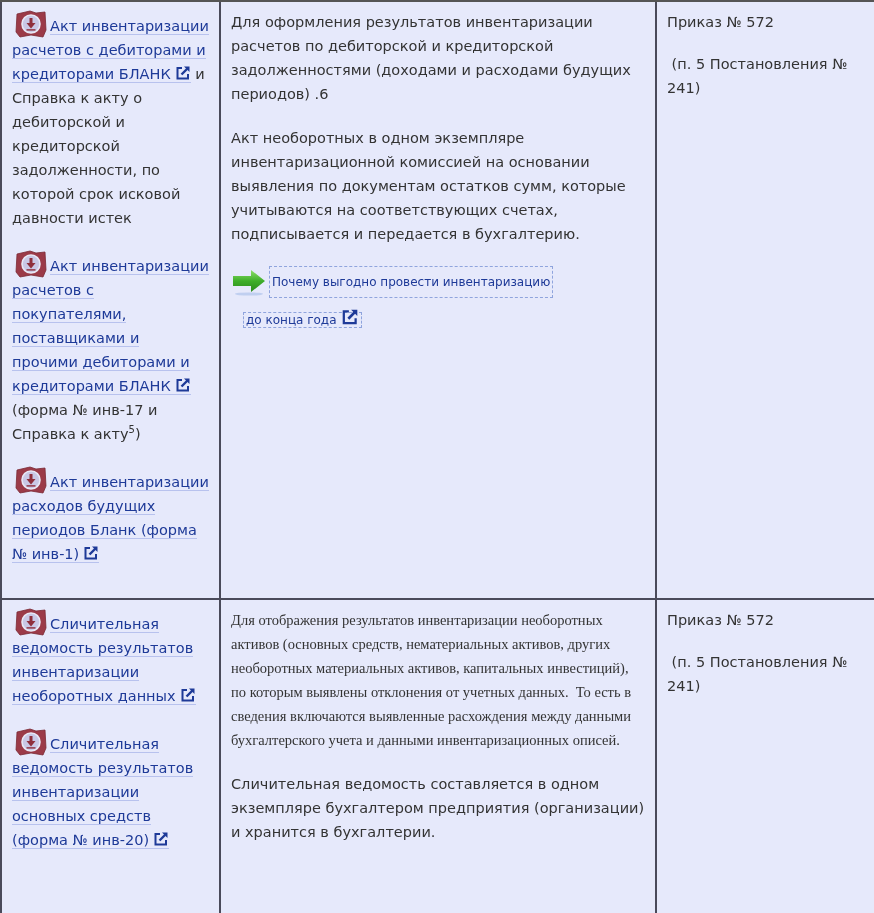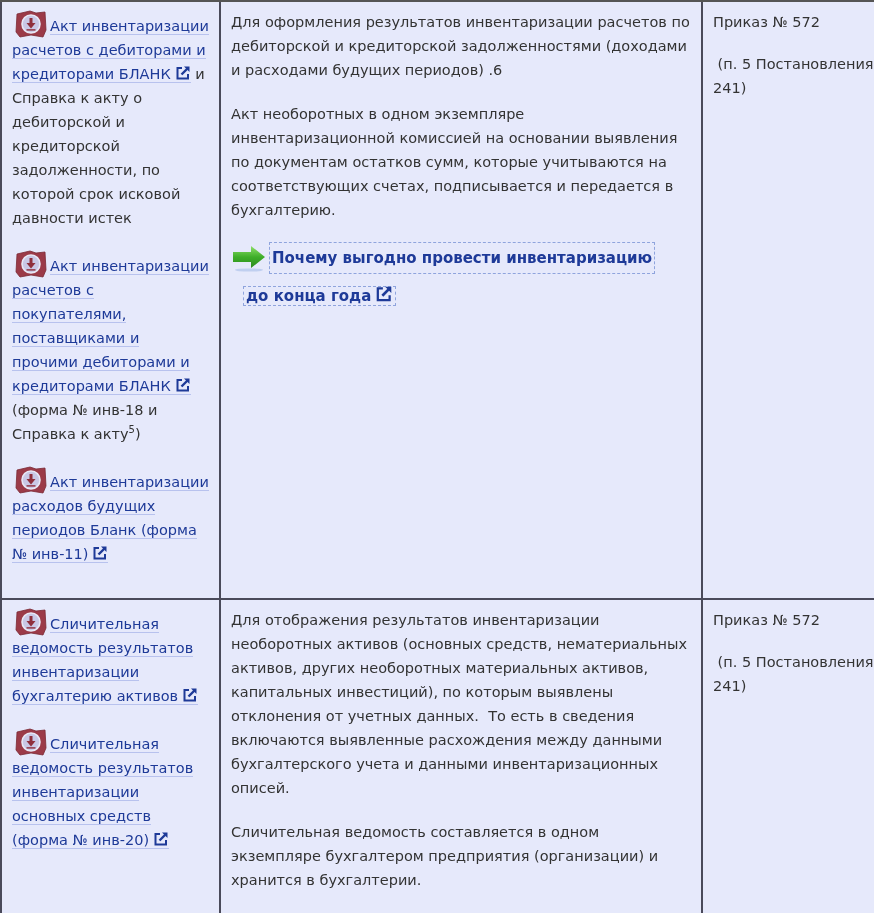--- a/index.html
+++ b/index.html
@@ -27,21 +27,21 @@
     table.doc-table td {
       border: 2px solid #4a4a5a;
       vertical-align: top;
       background: #e6e9fb;
       padding: 8px 10px 10px 10px;
       line-height: 24px;
     }
     table.doc-table tr:first-child td { border-top: 3px solid #555; }
     table.doc-table td:last-child { border-right: 2px solid #1a1a7a; }
     td.col1 { width: 219px; }
-    td.col2 { width: 482px; }
+    td.col2 { width: 436px; }
     td.col3 { width: 219px; }
     tr.row1 { height: 598px; }
     tr.row2 { height: 330px; }
     .col1 p, .col2 p, .col3 p { margin: 0 0 20px 0; }
     .col3 p { margin-bottom: 18px; }
     a.doc-link {
       color: #1e3a98;
       text-decoration: none;
       border-bottom: 1.5px solid #b8c2ee;
       padding-bottom: 0;
@@ -57,22 +57,22 @@
     .ext-icon {
       display: inline-block;
       width: 16px;
       height: 16px;
       vertical-align: -2px;
       margin-left: 4px;
     }
     .promo {
       margin-top: 10px;
       text-align: center;
-      font-weight: bold;
-      font-size: 15px;
+      font-weight: normal;
+      font-size: 12px;
       line-height: 36px;
       padding-left: 0;
     }
     .promo-line1 { display: flex; align-items: center; justify-content: flex-start; }
     .promo-arrow {
       width: 38px;
       height: 28px;
       display: inline-block;
       flex: none;
     }
@@ -128,26 +128,26 @@
               <use href="#sym-pdf"></use>
             </svg><a class="doc-link" href="#"><span>Акт инвентаризации расчетов с дебиторами и кредиторами БЛАНК</span><svg class="ext-icon">
                 <use href="#sym-ext"></use>
               </svg></a><span> и Справка к акту о дебиторской и кредиторской задолженности, по которой срок исковой давности истек</span>
       </p>
       <p>
         <svg class="pdf-icon">
               <use href="#sym-pdf"></use>
             </svg><a class="doc-link" href="#"><span>Акт инвентаризации расчетов с покупателями, поставщиками и прочими дебиторами и кредиторами БЛАНК</span><svg class="ext-icon">
                 <use href="#sym-ext"></use>
-              </svg></a><span> (форма № инв-18 и Справка к акту</span><sup>5</sup><span>)</span>
-      </p>
-      <p>
-        <svg class="pdf-icon">
-              <use href="#sym-pdf"></use>
-            </svg><a class="doc-link" href="#"><span>Акт инвентаризации расходов будущих периодов Бланк (форма № инв-11)</span><svg class="ext-icon">
+              </svg></a><span> (форма № инв-17 и Справка к акту</span><sup>5</sup><span>)</span>
+      </p>
+      <p>
+        <svg class="pdf-icon">
+              <use href="#sym-pdf"></use>
+            </svg><a class="doc-link" href="#"><span>Акт инвентаризации расходов будущих периодов Бланк (форма № инв-1)</span><svg class="ext-icon">
                 <use href="#sym-ext"></use>
               </svg></a>
       </p>
     </td>
     <td class="col2">
       <p>Для оформления результатов инвентаризации расчетов по дебиторской и кредиторской задолженностями (доходами и расходами будущих периодов) .6</p>
       <p>Акт необоротных в одном экземпляре инвентаризационной комиссией на основании выявления по документам остатков сумм, которые учитываются на соответствующих счетах, подписывается и передается в бухгалтерию.</p>
       <div class="promo">
         <div class="promo-line1">
           <svg class="promo-arrow">
@@ -166,34 +166,34 @@
       <p>Приказ № 572</p>
       <p style="white-space:pre-wrap;"> (п. 5 Постановления № 241)</p>
     </td>
   </tr>
 
   <tr class="row2">
     <td class="col1">
       <p>
         <svg class="pdf-icon">
               <use href="#sym-pdf"></use>
-            </svg><a class="doc-link" href="#"><span>Сличительная ведомость результатов инвентаризации бухгалтерию активов</span><svg class="ext-icon">
+            </svg><a class="doc-link" href="#"><span>Сличительная ведомость результатов инвентаризации необоротных данных</span><svg class="ext-icon">
                 <use href="#sym-ext"></use>
               </svg></a>
       </p>
       <p>
         <svg class="pdf-icon">
               <use href="#sym-pdf"></use>
             </svg><a class="doc-link" href="#"><span>Сличительная ведомость результатов инвентаризации основных средств (форма № инв-20)</span><svg class="ext-icon">
                 <use href="#sym-ext"></use>
               </svg></a>
       </p>
     </td>
     <td class="col2">
-      <p style="white-space:pre-wrap;">Для отображения результатов инвентаризации необоротных активов (основных средств, нематериальных активов, других необоротных материальных активов, капитальных инвестиций), по которым выявлены отклонения от учетных данных.  То есть в сведения включаются выявленные расхождения между данными бухгалтерского учета и данными инвентаризационных описей.</p>
+      <p style="white-space:pre-wrap;font-family:Liberation Serif, serif;">Для отображения результатов инвентаризации необоротных активов (основных средств, нематериальных активов, других необоротных материальных активов, капитальных инвестиций), по которым выявлены отклонения от учетных данных.  То есть в сведения включаются выявленные расхождения между данными бухгалтерского учета и данными инвентаризационных описей.</p>
       <p>Сличительная ведомость составляется в одном экземпляре бухгалтером предприятия (организации) и хранится в бухгалтерии.</p>
     </td>
     <td class="col3">
       <p>Приказ № 572</p>
       <p style="white-space:pre-wrap;"> (п. 5 Постановления № 241)</p>
     </td>
   </tr>
 </tbody>
   </table>
 

